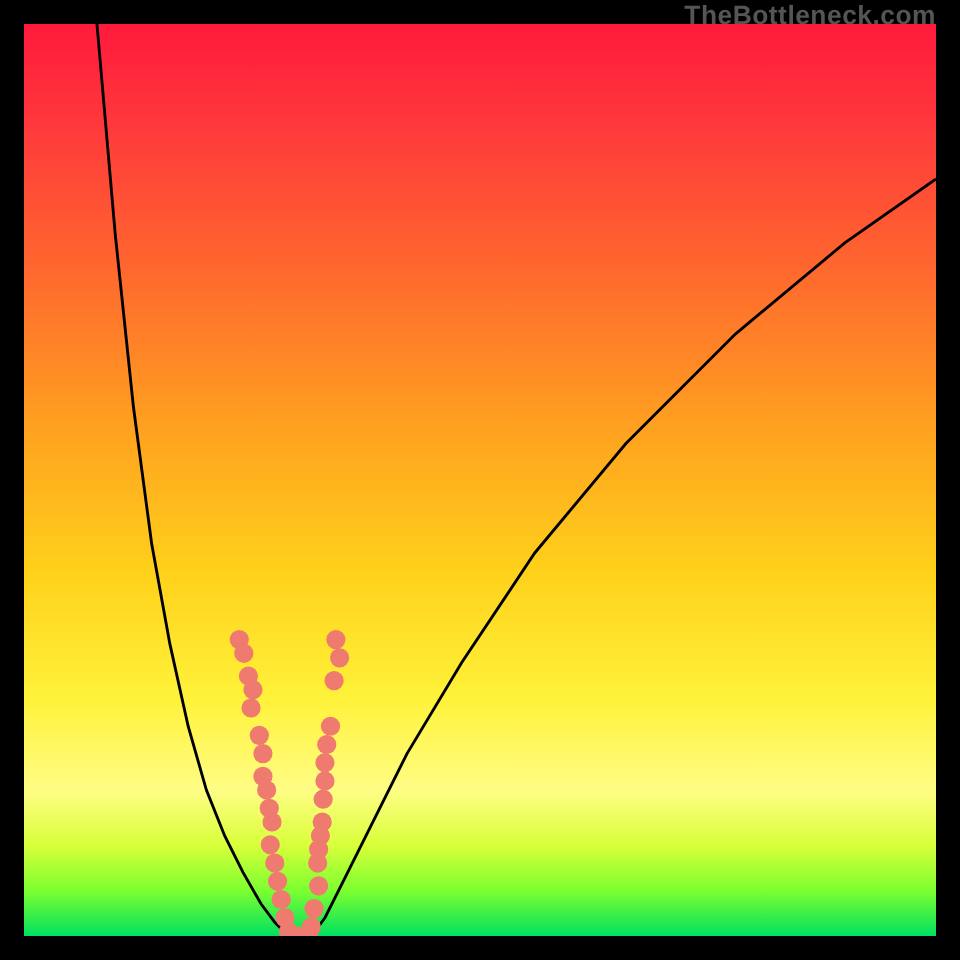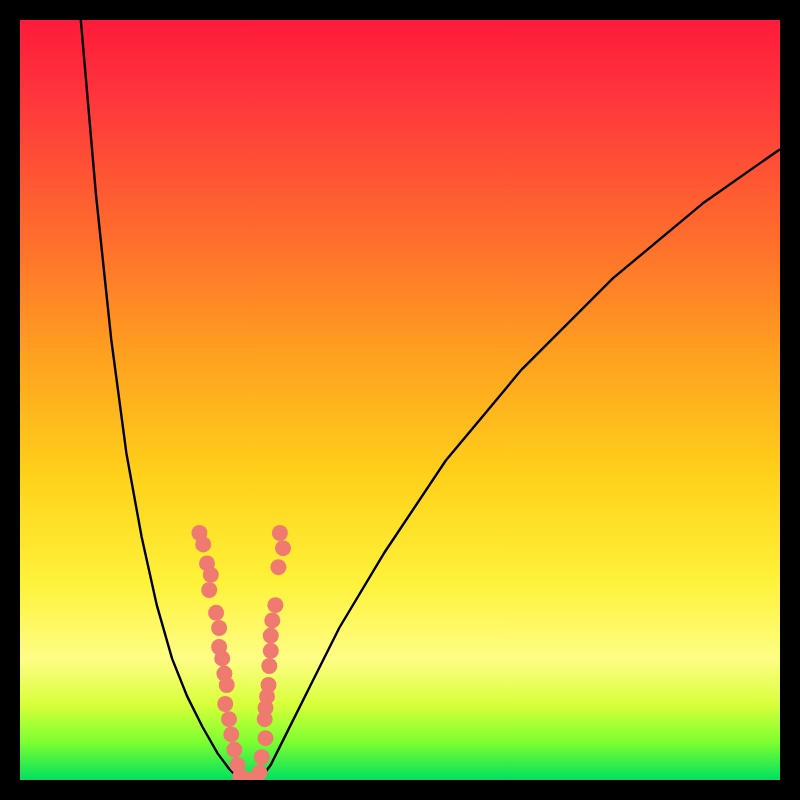--- a/index.html
+++ b/index.html
@@ -60,20 +60,21 @@
   }
   .dot {
     fill: #ef7a6f;
     stroke: none;
   }
 </style>
 </head>
 <body>
 
 <div class="frame">
+  <div class="brand">TheBottleneck.com</div>
   <div class="inner">
     <svg class="curves" viewBox="0 0 760 760">
       <g id="curves-g">
           <path d="M60.8 0.0 L76.0 174.8 L91.2 319.2 L106.4 433.2 L121.6 516.8 L136.8 585.2 L152.0 638.4 L167.2 676.4 L182.4 706.8 L197.6 733.4 L209.0 748.6 L220.4 760.0" class="curve"></path>
           <path d="M239.4 760.0 L250.8 744.8 L266.0 714.4 L288.8 668.8 L319.2 608.0 L364.8 532.0 L425.6 440.8 L501.6 349.6 L592.8 258.4 L684.0 182.4 L760.0 129.2" class="curve"></path>
         </g>
       <g id="dots-g">
           <circle cx="179.4" cy="513.0" r="8" class="dot"></circle>
           <circle cx="183.2" cy="524.4" r="8" class="dot"></circle>
           <circle cx="187.0" cy="543.4" r="8" class="dot"></circle>

